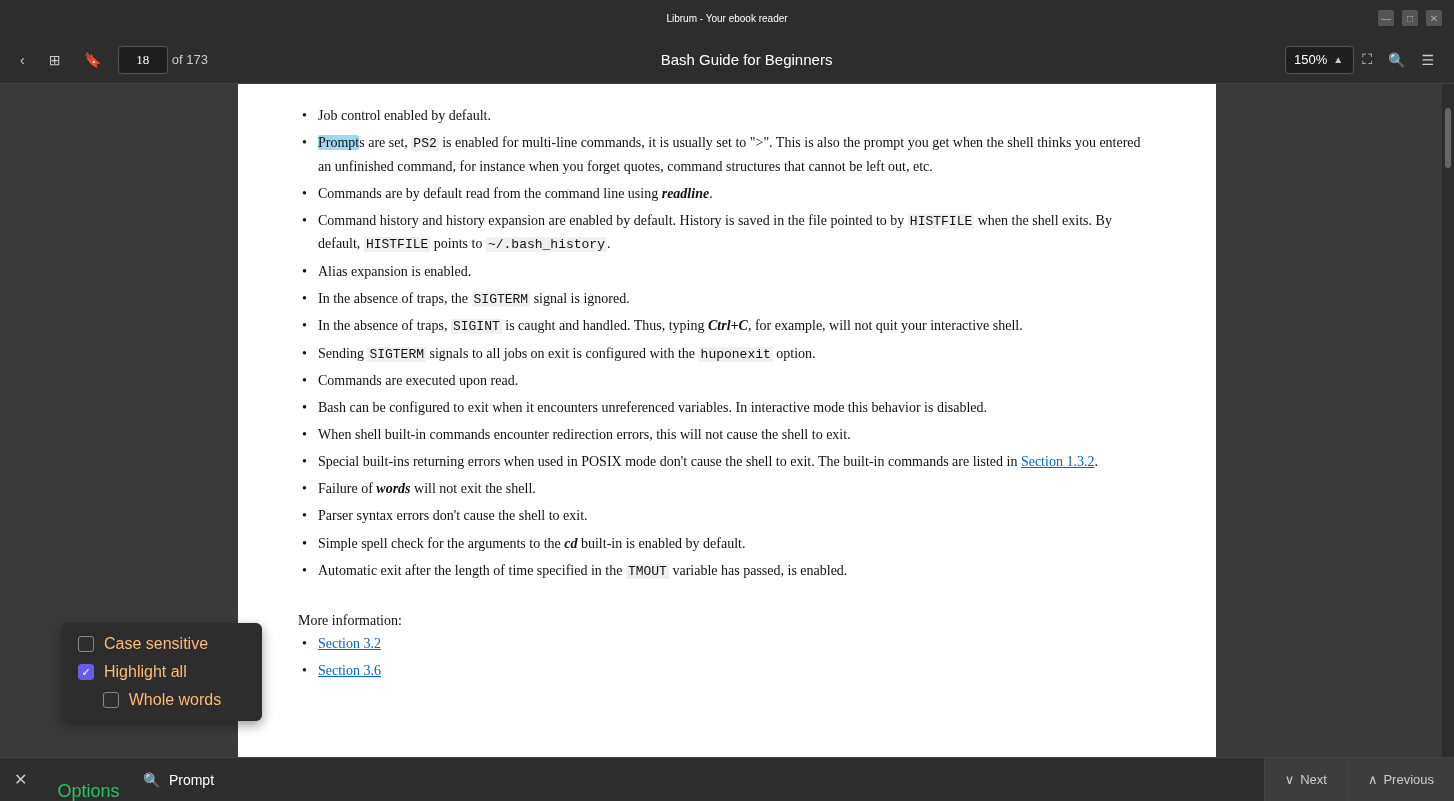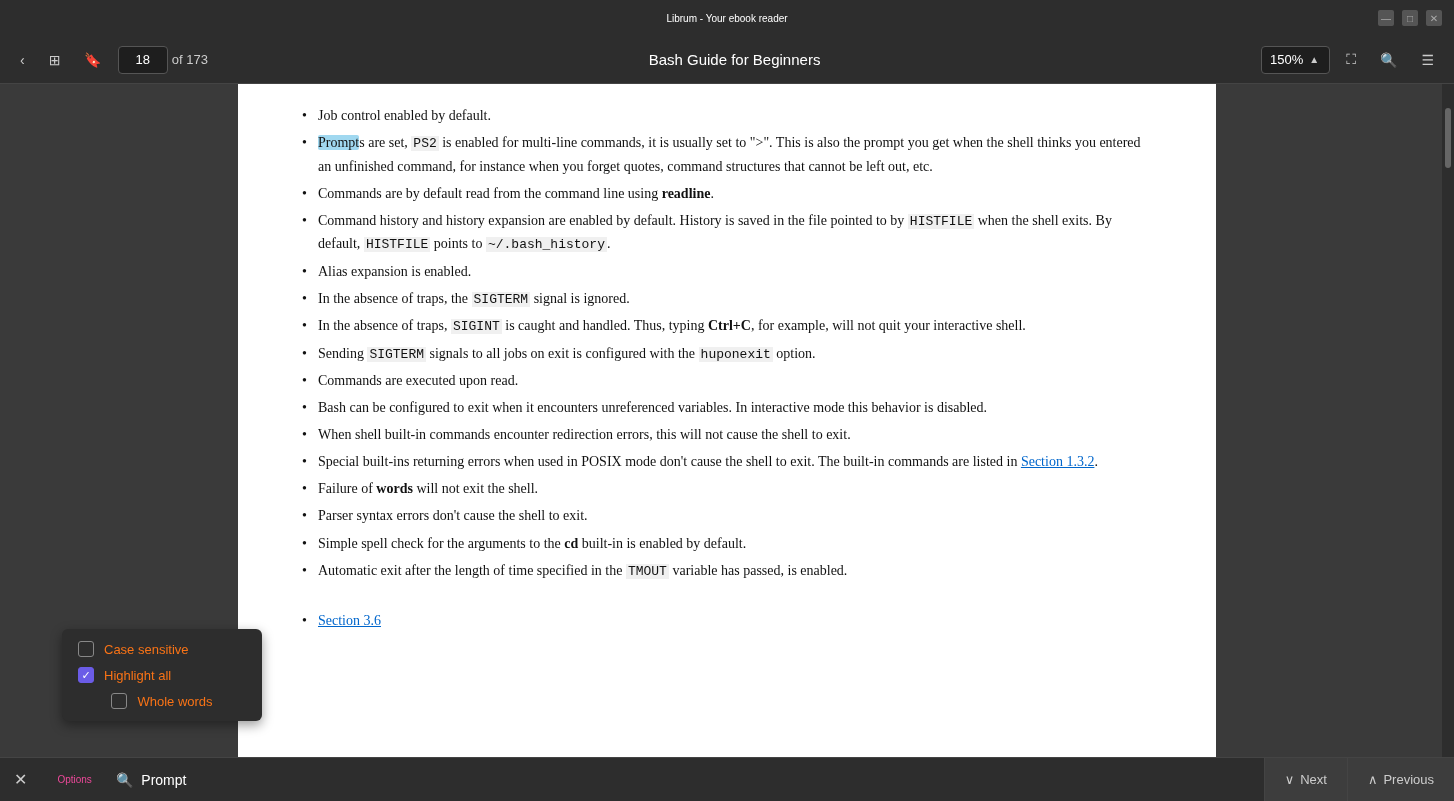--- a/index.html
+++ b/index.html
@@ -67,40 +67,40 @@
     .page-input {
       background: #1e1e1e;
       border: 1px solid #555;
       color: #fff;
       width: 50px;
       height: 28px;
       text-align: center;
       font-size: 13px;
       border-radius: 4px;
       padding: 6px 4px;
+      font-family: Liberation Serif, serif;
     }
     .page-of {
       color: #ccc;
       font-size: 13px;
     }
     .toolbar-center {
       flex: 1;
       display: flex;
       align-items: flex-end;
       justify-content: center;
     }
     .book-title {
       color: #ffffff;
       font-size: 15px;
       font-weight: 500;
     }
     .toolbar-right {
       display: flex;
       align-items: center;
-      gap: 8px;
     }
     .zoom-group {
       display: flex;
       align-items: center;
       gap: 4px;
       background: #1e1e1e;
       border: 1px solid #555;
       border-radius: 4px;
       padding: 2px 8px;
       height: 28px;
@@ -183,20 +183,21 @@
       font-size: 13px;
       background: #f0f0f0;
       padding: 0 2px;
     }
     .content-text a {
       color: #0066cc;
       text-decoration: underline;
     }
     .content-text strong, .content-text b {
       font-weight: bold;
+      font-style: italic;
     }
     .highlight {
       background: #a0d8f0;
       border-radius: 2px;
     }
 
     
     .search-popup {
       position: absolute;
       bottom: 80px;
@@ -228,22 +229,22 @@
     .checkbox.checked {
       background: #6b5ce7;
       border-color: #6b5ce7;
     }
     .checkbox.checked::after {
       content: '✓';
       color: white;
       font-size: 11px;
     }
     .search-option-label {
-      color: #f97316;
-      font-size: 13px;
+      color: #fdba74;
+      font-size: 16px;
     }
 
     
     .bottom-bar {
       position: absolute;
       bottom: 0;
       left: 0;
       right: 0;
       height: 44px;
       background: #2d2d2d;
@@ -258,26 +259,26 @@
       color: #ccc;
       cursor: pointer;
       padding: 0 14px;
       font-size: 16px;
       height: 44px;
       display: flex; align-items: center; justify-content: center;
     }
     .options-btn {
       background: none;
       border: none;
-      color: #ec4899;
+      color: #22c55e;
       cursor: pointer;
       padding: 0 16px;
-      font-size: 10px;
+      font-size: 18px;
       height: 44px;
-      display: flex; align-items: center; justify-content: center;
+      display: flex; align-items: flex-end; justify-content: center;
     }
     .search-input-wrap {
       flex: 1;
       display: flex;
       align-items: center;
       gap: 8px;
       padding: 0 8px;
     }
     .search-icon-wrap {
       color: #aaa;
@@ -355,21 +356,23 @@
         <li>Commands are executed upon read.</li>
         <li>Bash can be configured to exit when it encounters unreferenced variables. In interactive mode this behavior is disabled.</li>
         <li>When shell built-in commands encounter redirection errors, this will not cause the shell to exit.</li>
         <li>Special built-ins returning errors when used in POSIX mode don't cause the shell to exit. The built-in commands are listed in <a href="#">Section 1.3.2</a>.</li>
         <li>Failure of <strong>words</strong> will not exit the shell.</li>
         <li>Parser syntax errors don't cause the shell to exit.</li>
         <li>Simple spell check for the arguments to the <strong>cd</strong> built-in is enabled by default.</li>
         <li>Automatic exit after the length of time specified in the <code>TMOUT</code> variable has passed, is enabled.</li>
       </ul>
       <br>
+      <p>More information:</p>
       <ul>
+        <li><a href="#">Section 3.2</a></li>
         <li><a href="#">Section 3.6</a></li>
 
       </ul>
       
     </div>
   </div>
 
   <div class="scrollbar-right">
     <div class="scrollbar-thumb"></div>
   </div>

